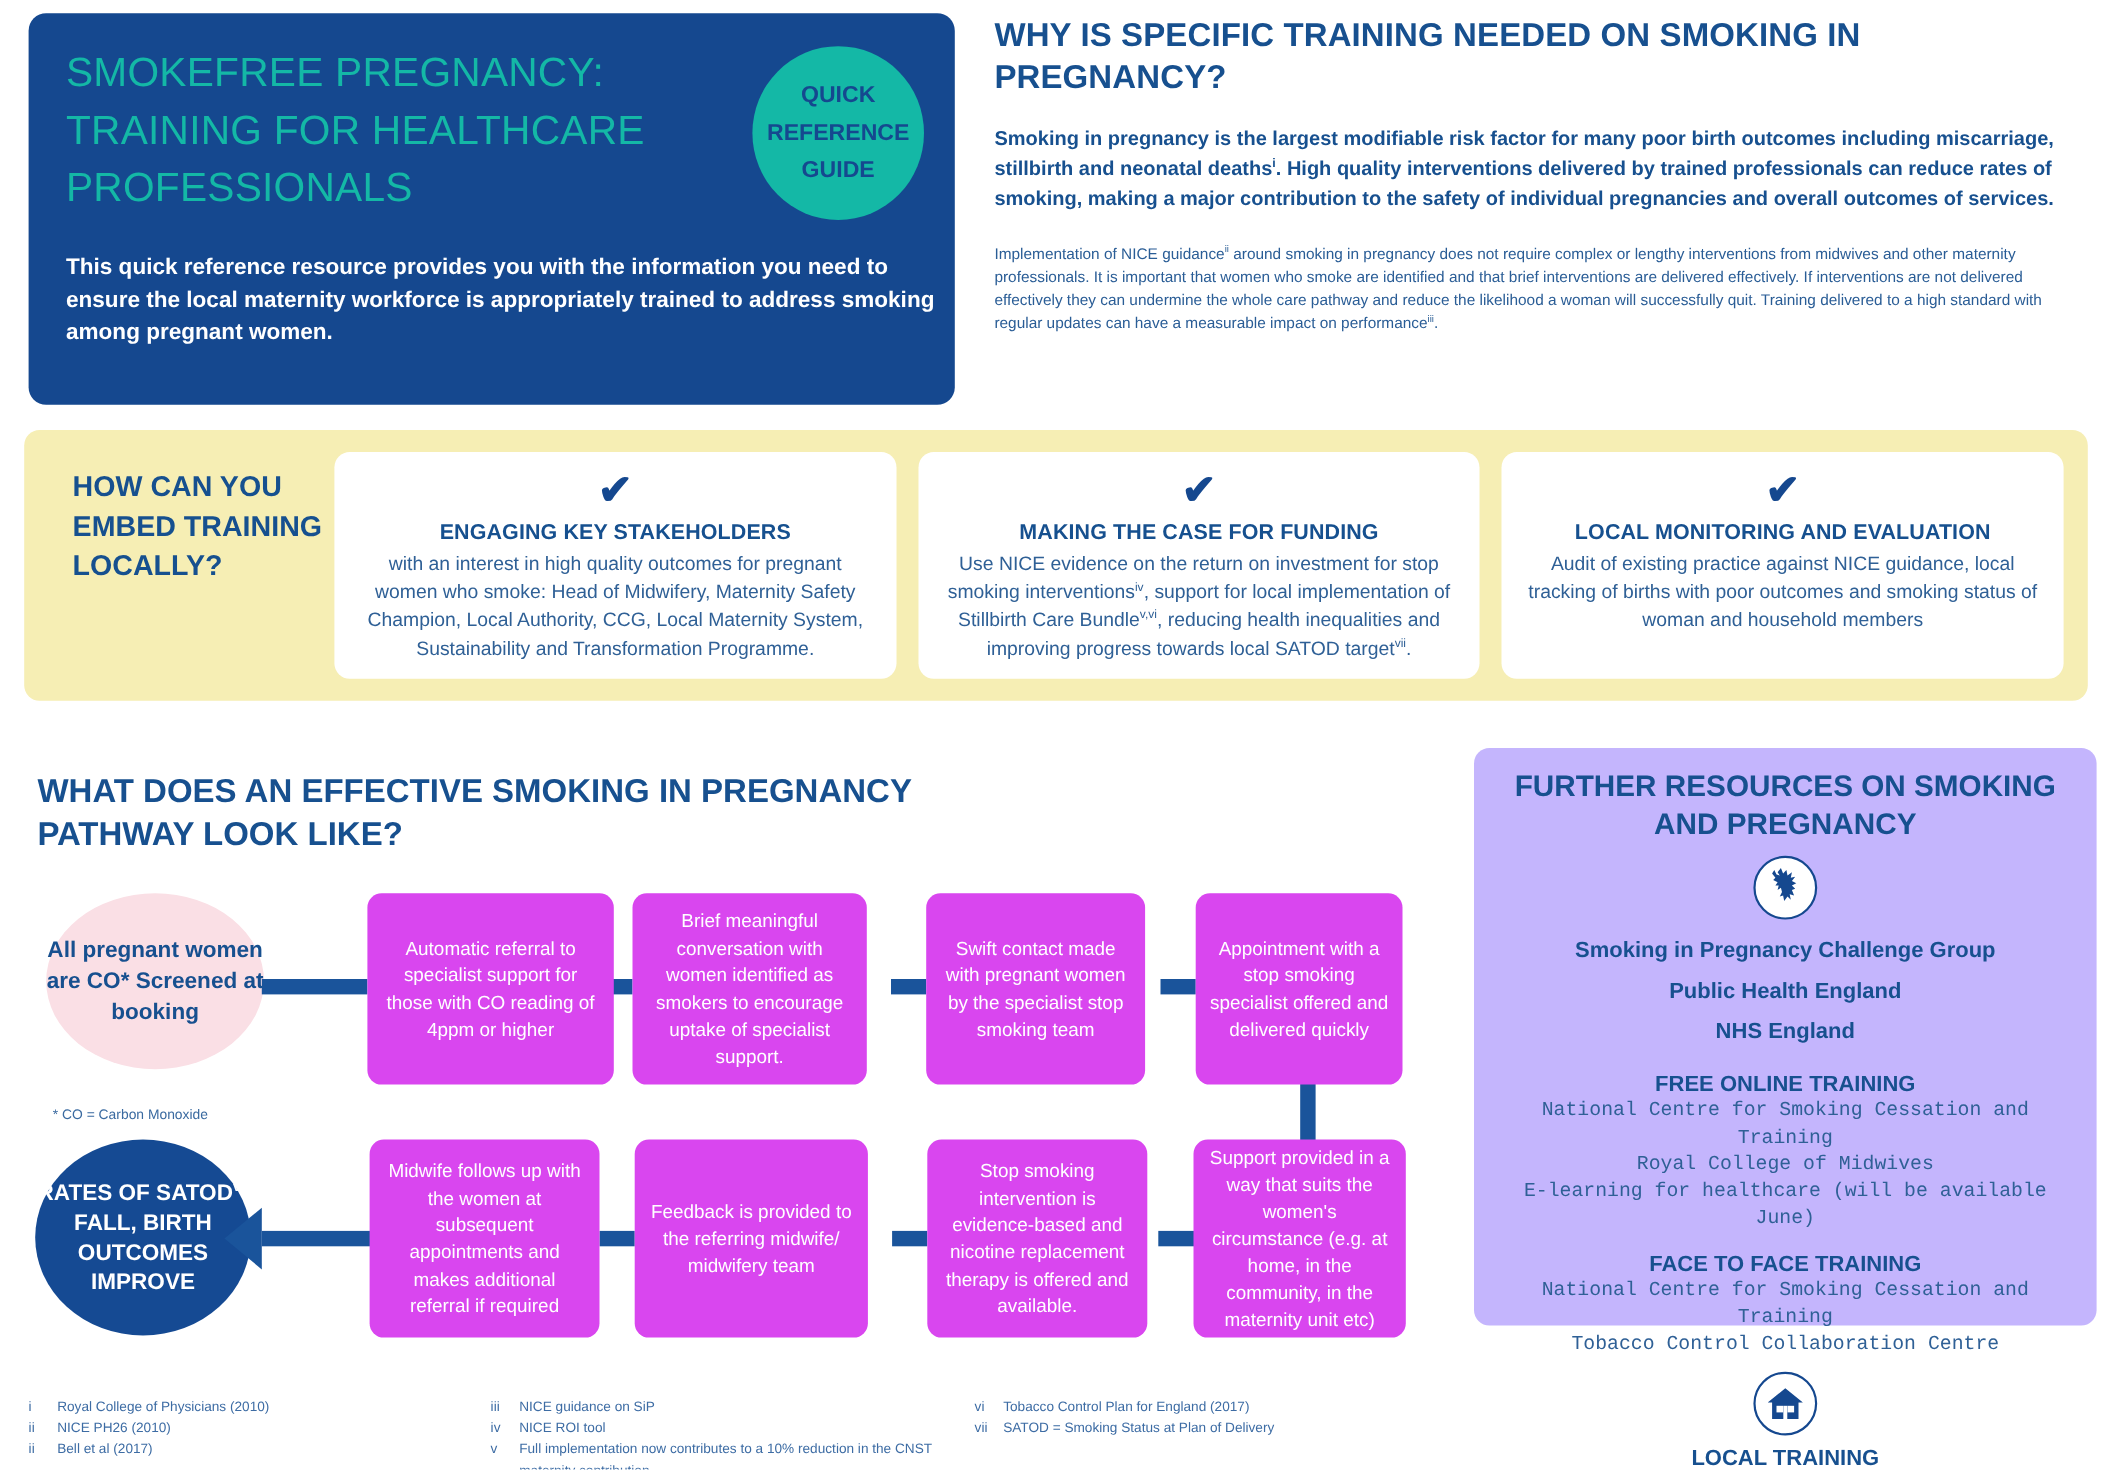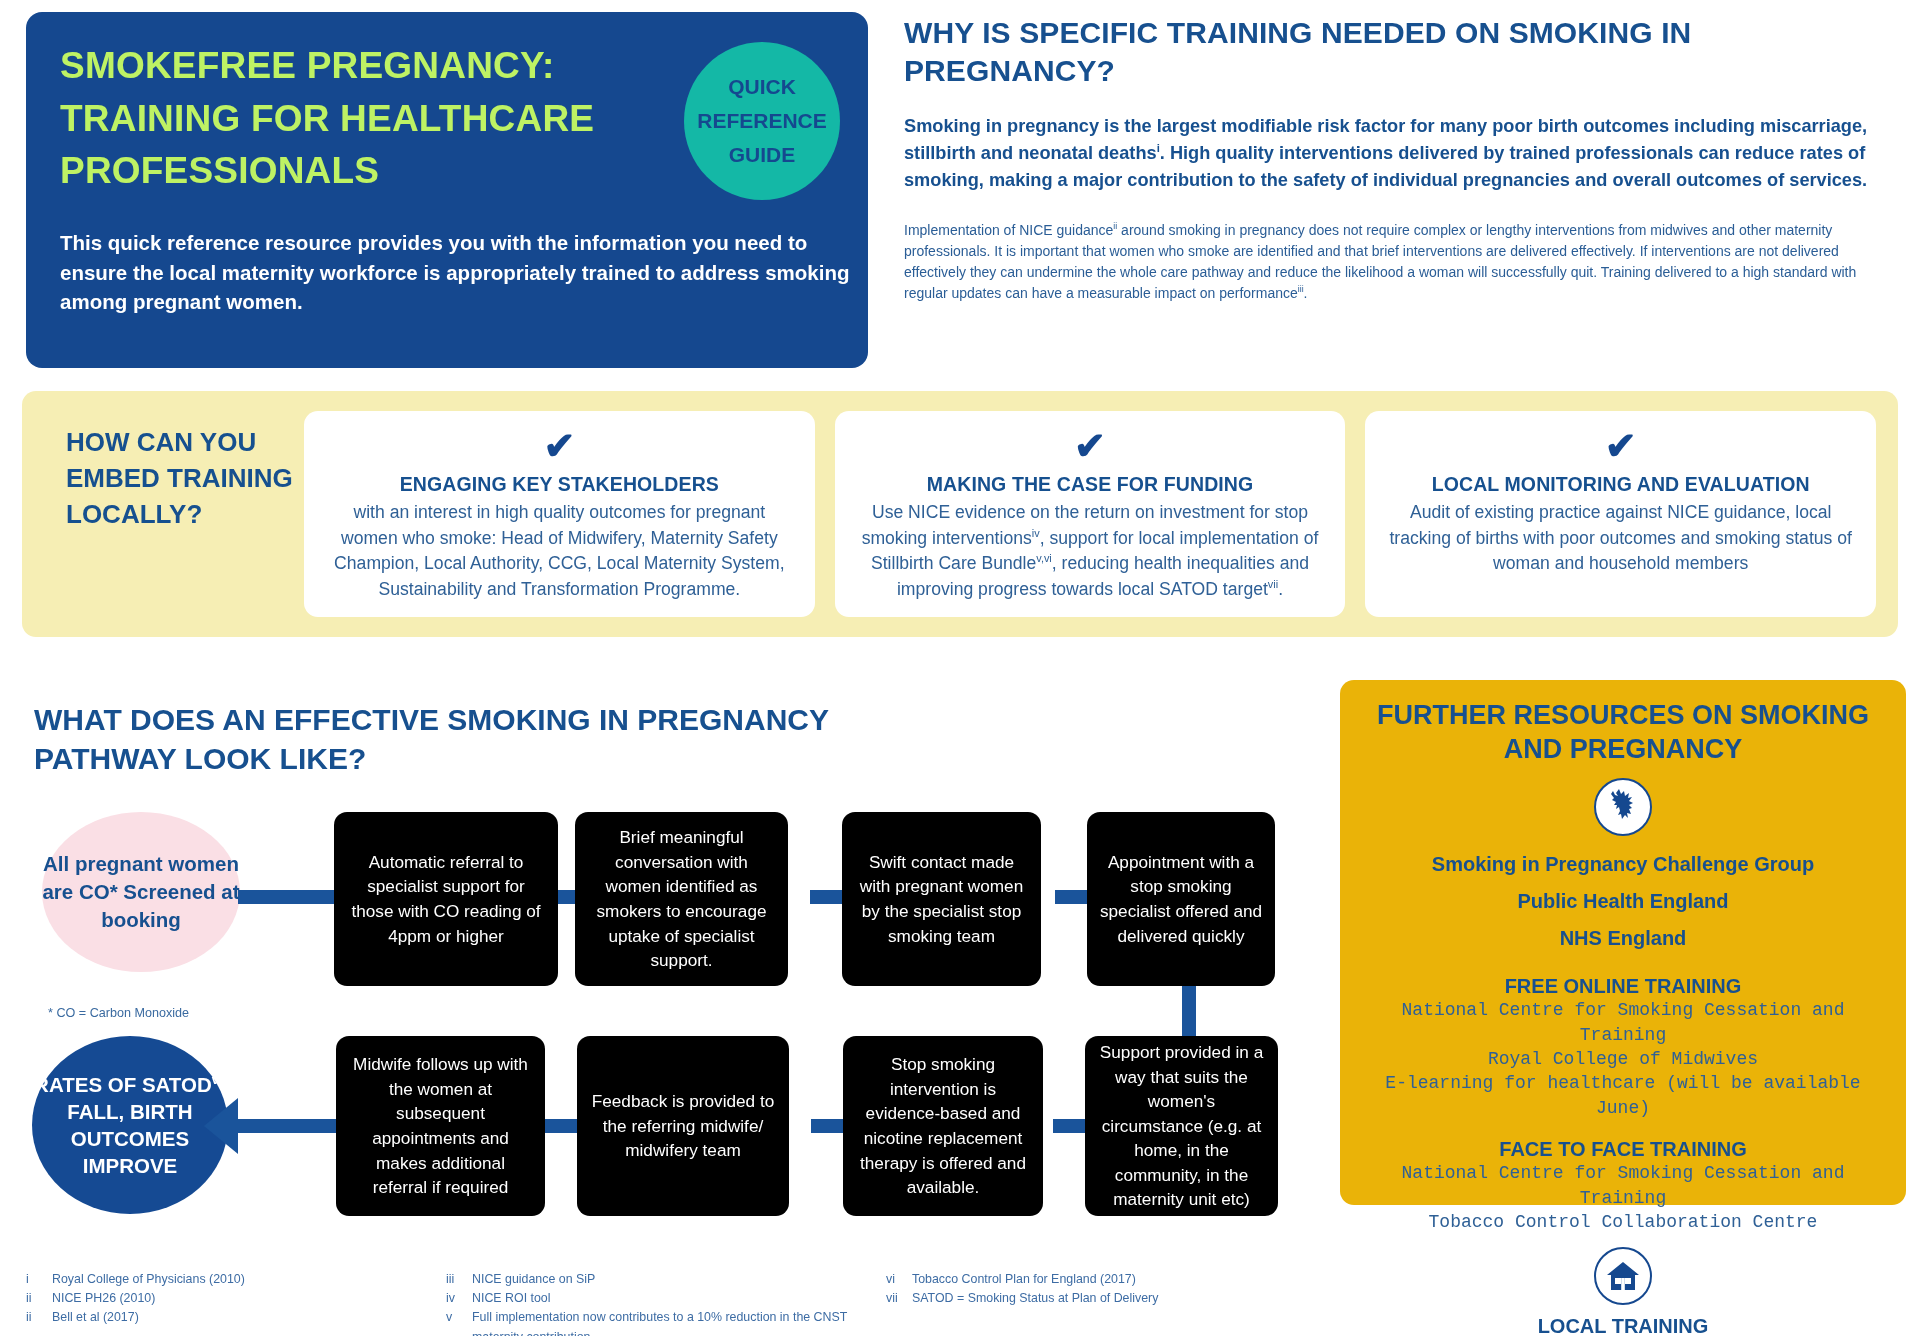--- a/index.html
+++ b/index.html
@@ -11,21 +11,21 @@
     overflow: hidden;
   }
   .page { position: relative; width: 1920px; height: 1336px; }
 
   
   .hero {
     position: absolute; left: 26px; top: 12px; width: 842px; height: 356px;
     background: #15488f; border-radius: 16px; padding: 28px 34px 24px 34px;
   }
   .hero h1 {
-    color: #bef264; font-size: 37px; font-weight: bold; line-height: 1.42;
+    color: #14b8a6; font-size: 37px; font-weight: normal; line-height: 1.42;
     letter-spacing: .2px; width: 640px;
   }
   .hero p {
     color: #ffffff; font-size: 20.5px; font-weight: bold; line-height: 1.46;
     margin-top: 30px; width: 790px;
   }
   .qrg {
     position: absolute; right: 28px; top: 30px; width: 156px; height: 158px;
     background: #14b8a6; border-radius: 50%;
     display: flex; flex-direction: column; align-items: center; justify-content: center;
@@ -83,38 +83,38 @@
   .co-note {
     position: absolute; left: 48px; top: 1006px; font-size: 12.6px; color: #3a6aa0;
   }
   .ellipse-end {
     position: absolute; left: 32px; top: 1036px; width: 196px; height: 178px;
     background: #154a93; border-radius: 50%;
     display: flex; align-items: center; justify-content: center; text-align: center;
     color: #ffffff; font-size: 20.5px; font-weight: bold; line-height: 1.33;
   }
   .pbox {
-    position: absolute; background: #000000; border-radius: 13px;
+    position: absolute; background: #d946ef; border-radius: 13px;
     color: #ffffff; font-size: 17.2px; line-height: 1.43; text-align: center;
     display: flex; align-items: center; justify-content: center;
     padding: 10px 12px;
   }
   .conn { position: absolute; background: #1a549b; }
 
   
   .arrowhead {
     position: absolute; width: 0; height: 0;
     border-top: 28px solid transparent; border-bottom: 28px solid transparent;
     border-right: 34px solid #1a549b;
   }
 
   
   .resources {
     position: absolute; left: 1340px; top: 680px; width: 566px; height: 525px;
-    background: #eab308; border-radius: 14px; text-align: center; padding: 18px 22px;
+    background: #c4b5fd; border-radius: 14px; text-align: center; padding: 18px 22px;
   }
   .resources h2 {
     font-size: 27px; font-weight: bold; line-height: 1.26; color: #17508f;
   }
   .circ-icon {
     width: 58px; height: 58px; margin: 12px auto 10px auto;
     background: #ffffff; border-radius: 50%; border: 2.5px solid #15488f;
     display: flex; align-items: center; justify-content: center;
   }
   .res-org { font-size: 20px; font-weight: bold; line-height: 1.85; color: #17508f; }

